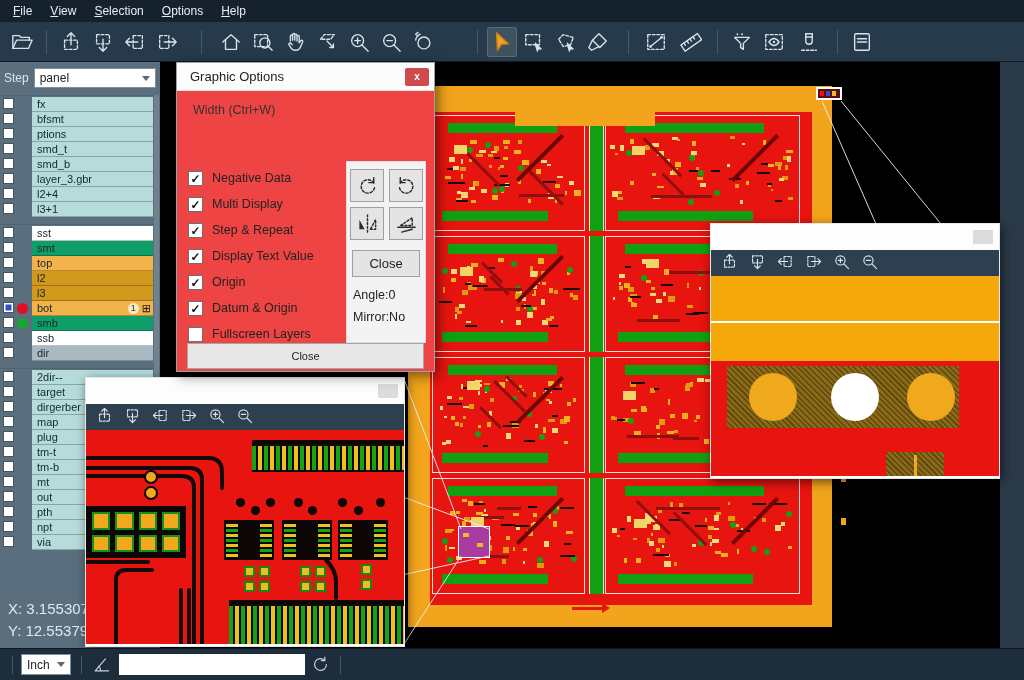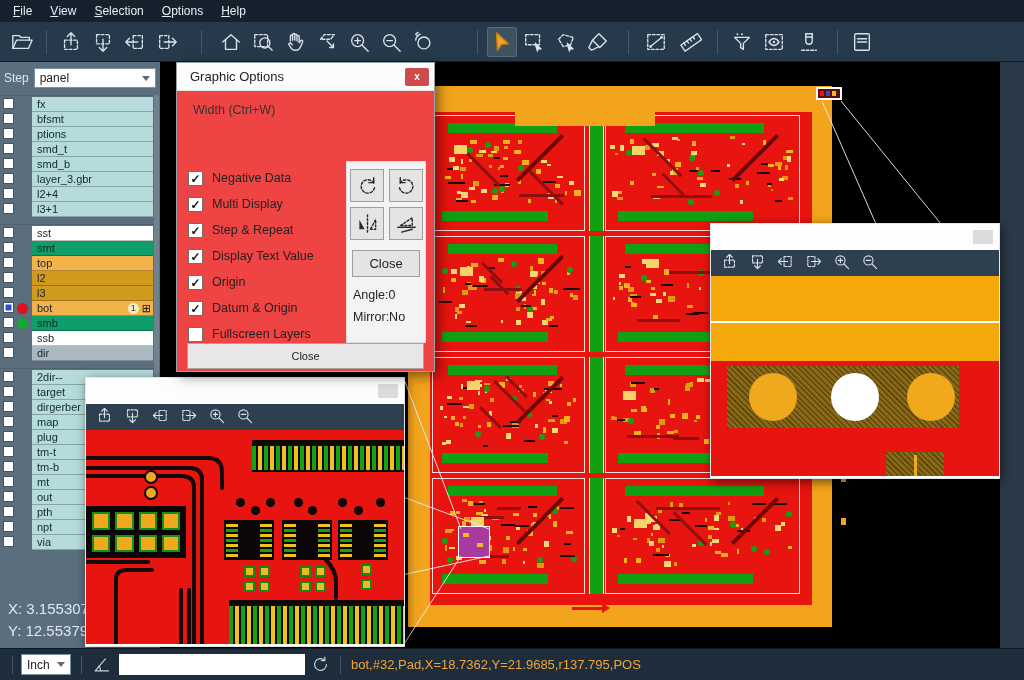--- a/index.html
+++ b/index.html
@@ -1225,14 +1225,13 @@
       </svg>
     </span>
   <input class="cmd-input" value="" style="">
   <span style="margin-left:6px;display:flex">
       <svg viewBox="0 0 24 24">
         <path d="M19.5 12a7.5 7.5 0 1 1-2.2-5.3"></path>
         <path d="M17.5 2.5v4.5H13"></path>
       </svg>
     </span>
   <span class="sdiv" style="margin-left:10px"></span>
-  <div class="sel-text">bot,#32,Pad,X=18.7362,Y=21.9685,r137.795,POS</div>
 </div>
 
 </body></html>

